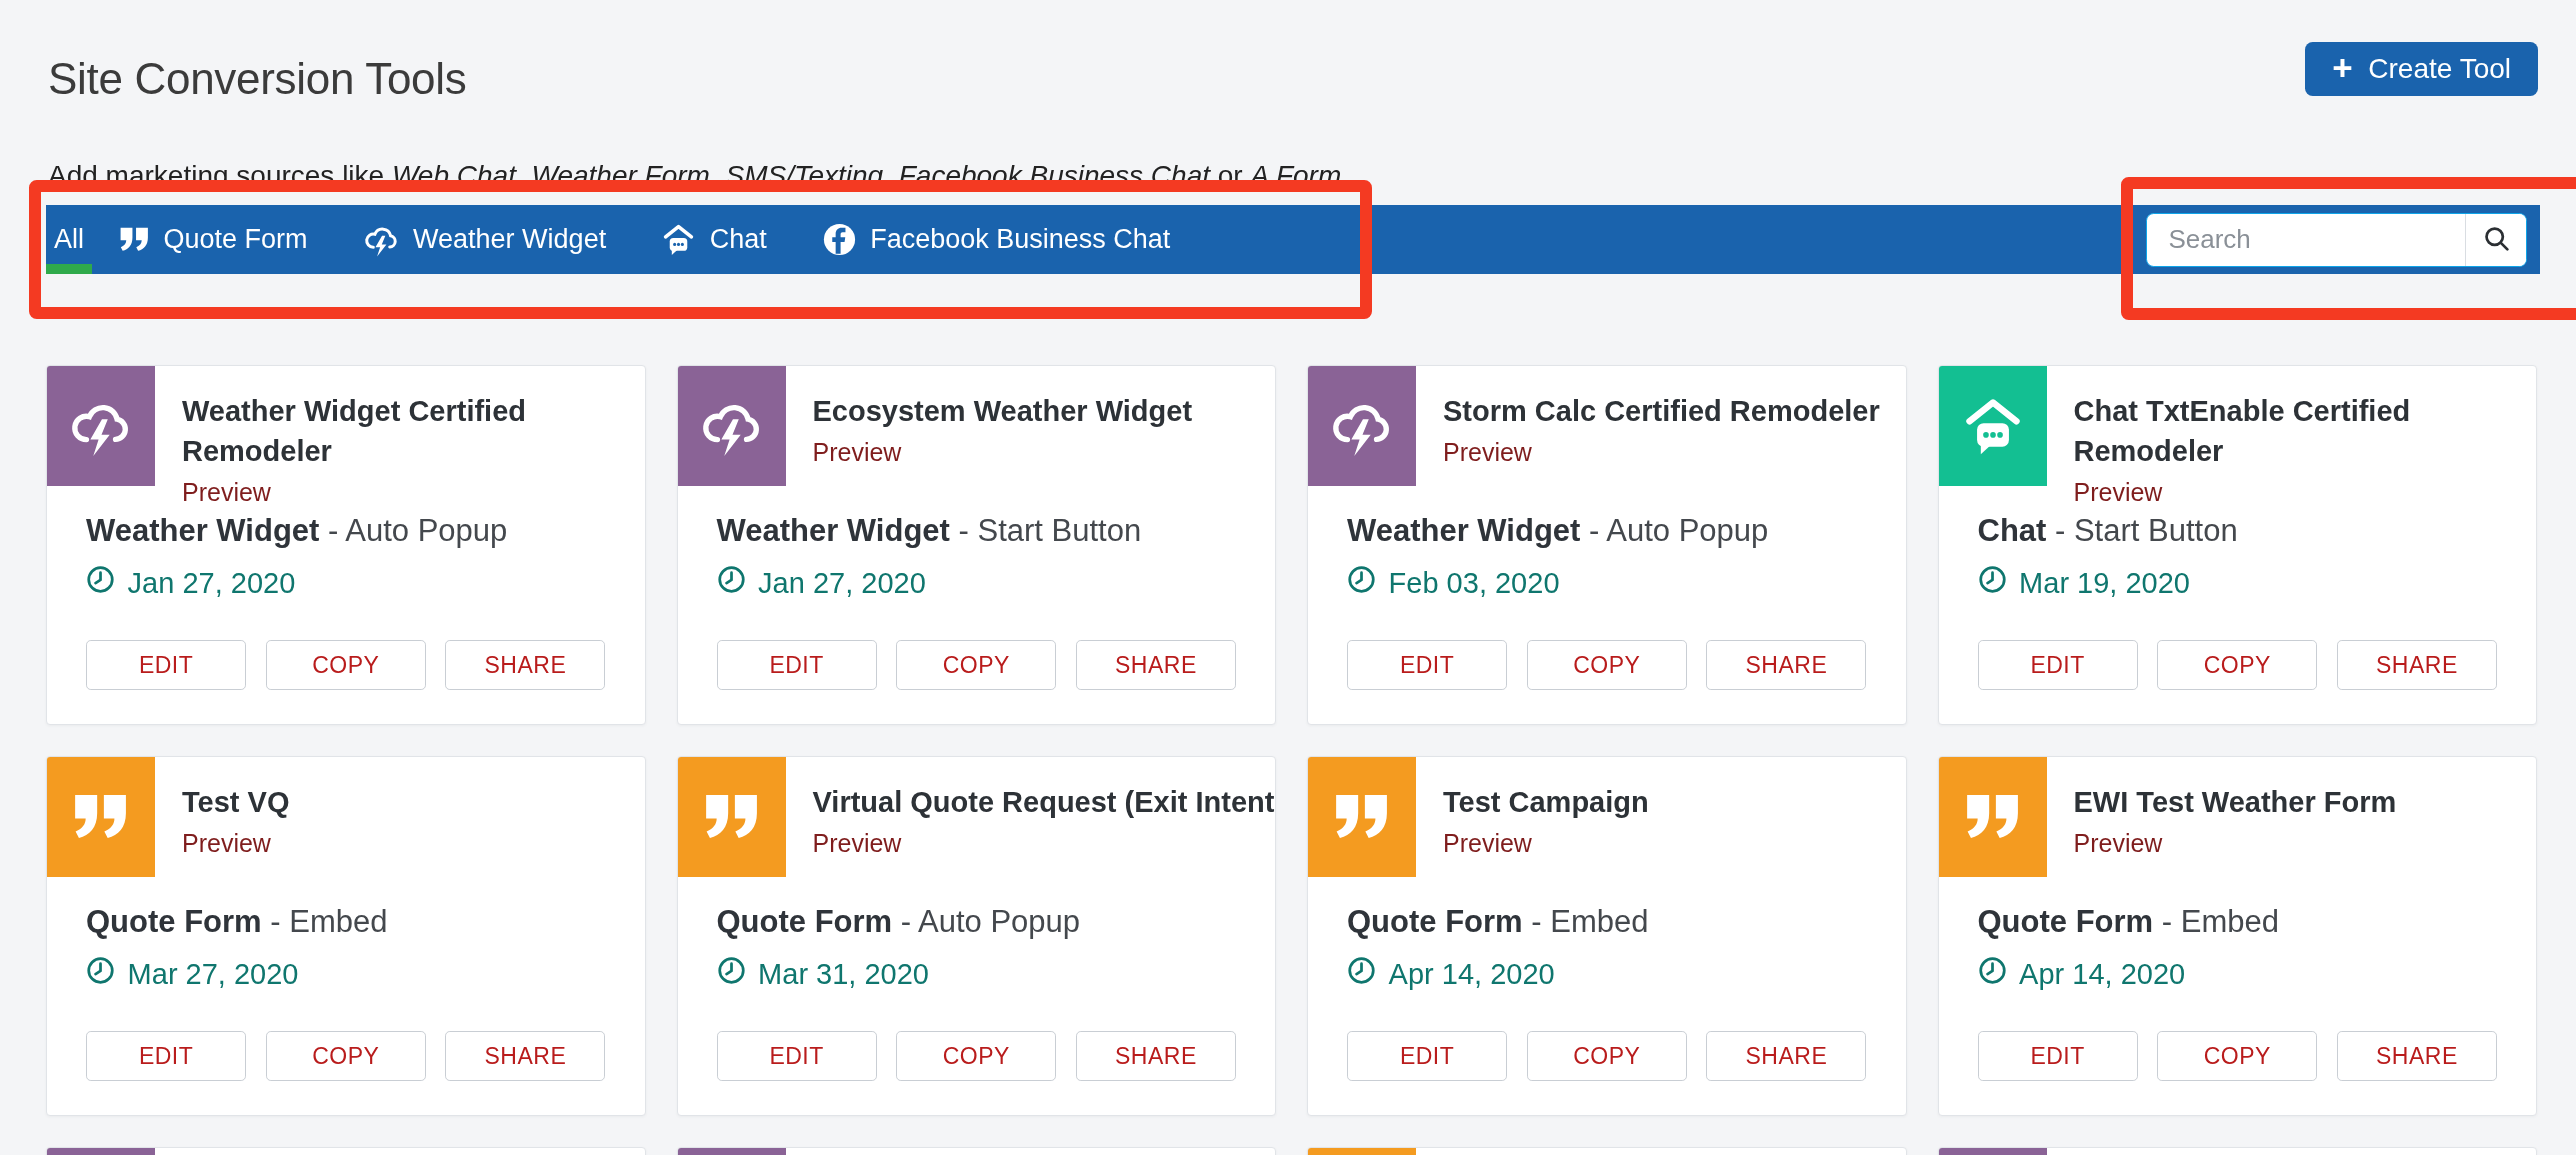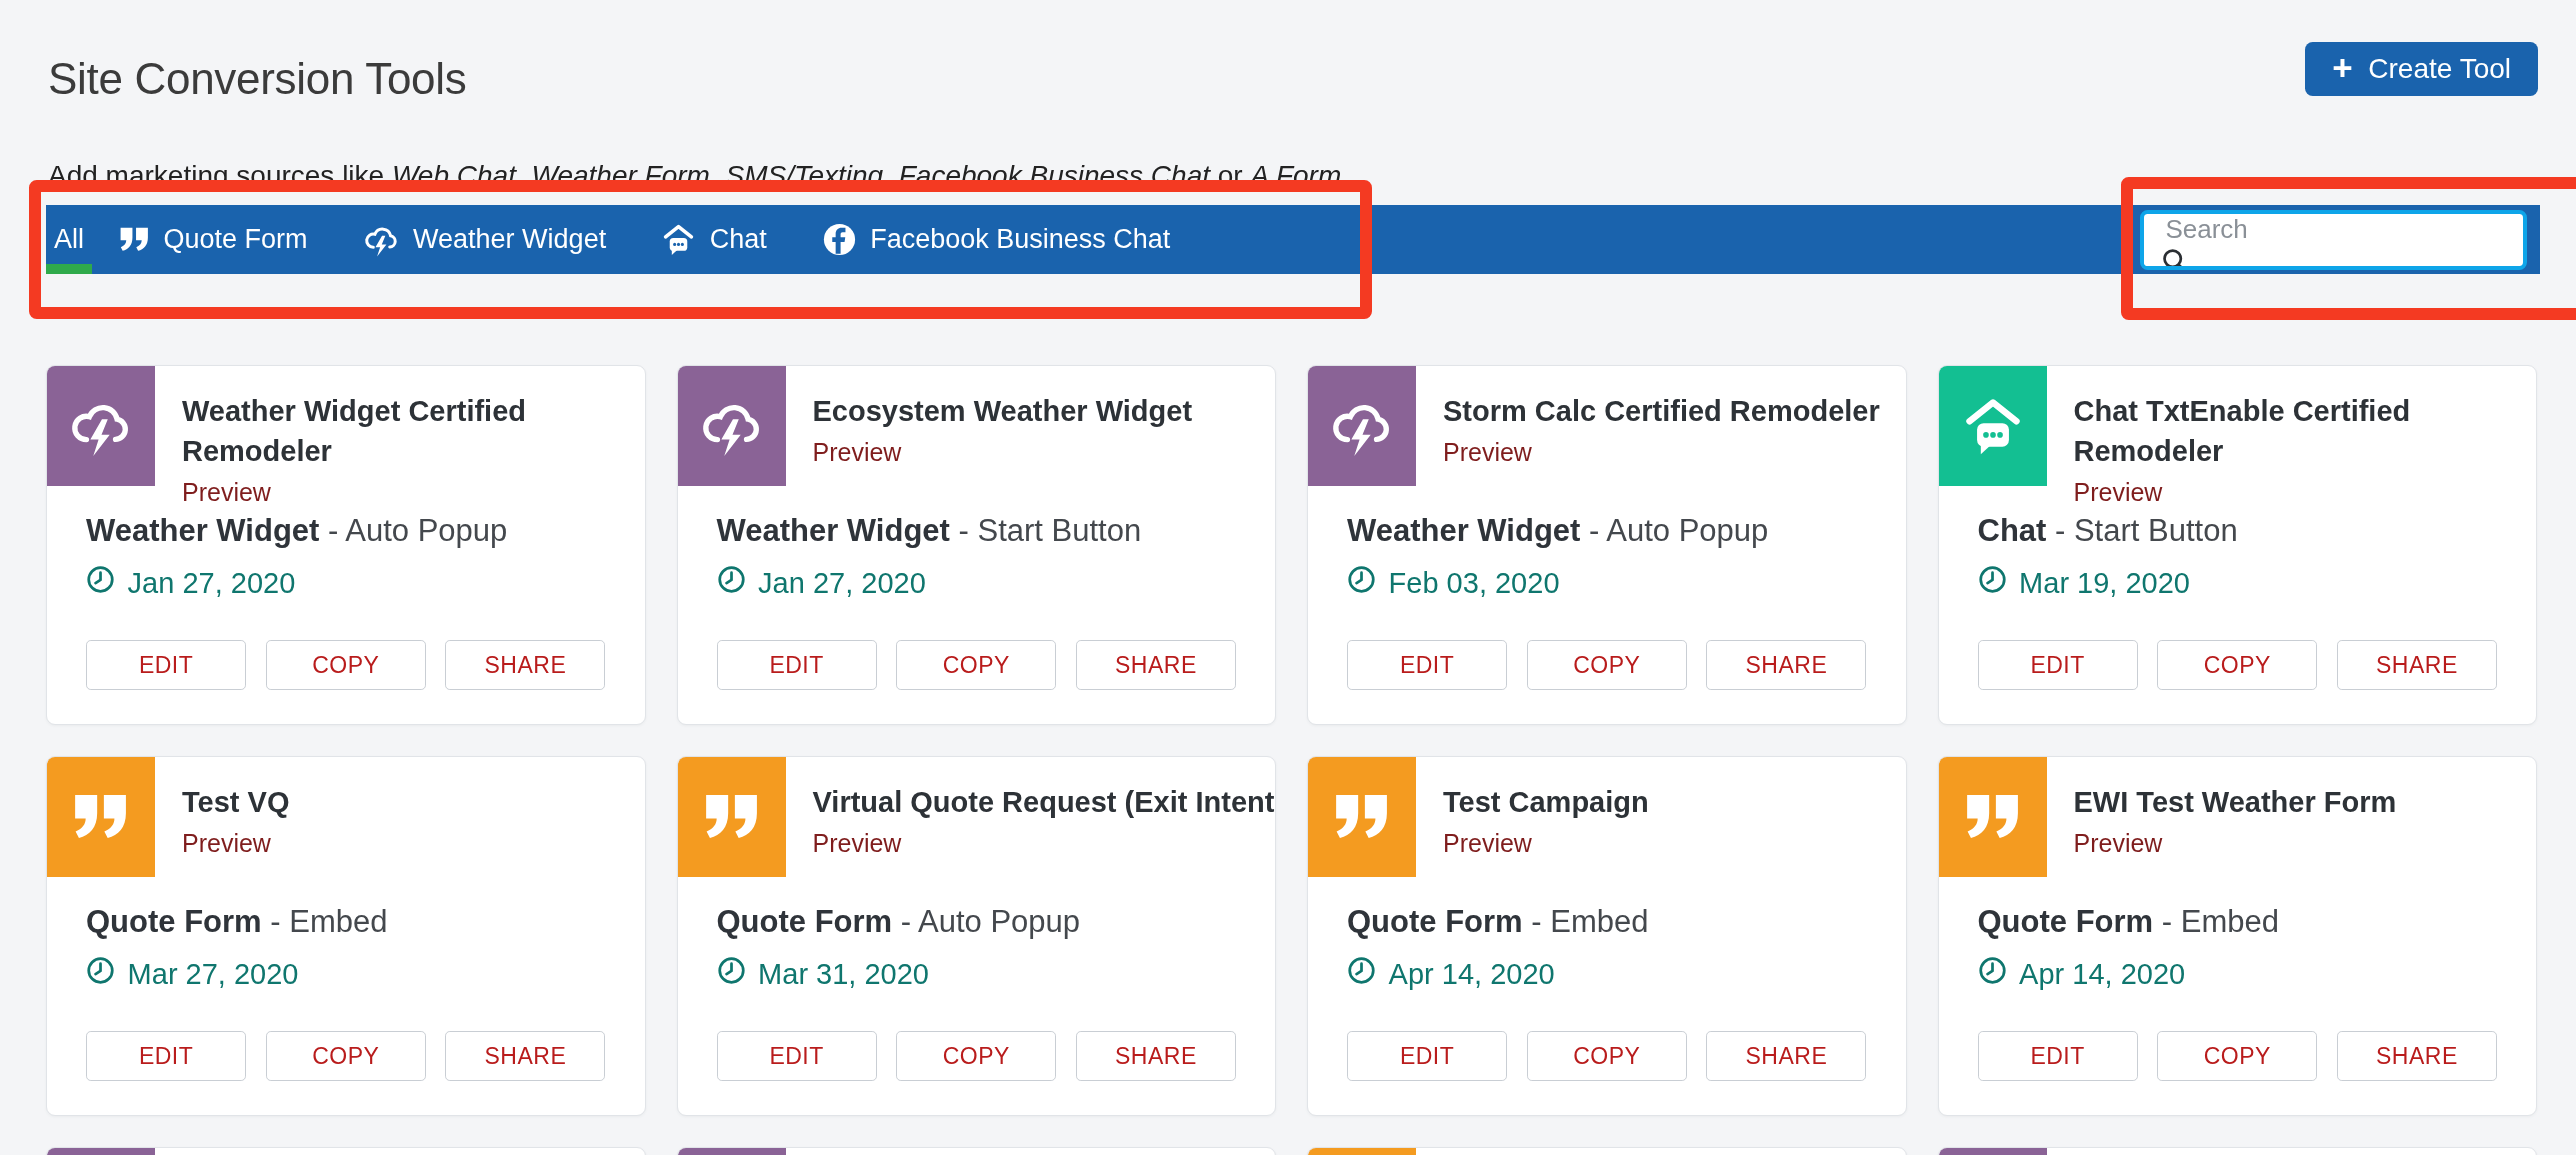--- a/index.html
+++ b/index.html
@@ -24,41 +24,41 @@
     background:#1a63ad;display:flex;align-items:stretch;
   }
   .tab{display:flex;align-items:center;gap:14.5px;padding:0 28px;color:#fff;font-size:27px;cursor:pointer;position:relative;white-space:nowrap;}
   .tab .nav-ic{display:flex;align-items:center;color:#fff;}
   .tab.active{padding:0 8px;}
   .tab.active .active-bar{position:absolute;left:0;bottom:0;width:100%;height:9.7px;background:#2faa4b;}
   
   .search-wrap{
     margin-left:auto;align-self:center;margin-right:12.6px;
     width:379px;height:52px;background:#fff;border-radius:7.7px;
-    display:flex;overflow:hidden;border:4px solid #0ea5e9;flex-direction:column;
+    display:flex;align-items:center;overflow:hidden;border:1px solid #0ea5e9;
   }
   .search-wrap input{
     flex:1;border:none;outline:none;font-size:26px;padding:0 0 0 21px;color:#3c4147;
     font-family:inherit;background:transparent;min-width:0;
   }
   .search-wrap input::placeholder{color:#8a9097;}
   .search-div{width:1px;align-self:stretch;background:#d9dde2;}
   .search-btn{width:60px;height:100%;border:none;background:#fff;display:flex;align-items:center;justify-content:center;color:#2b2f33;cursor:pointer;}
   
   .annotation{position:absolute;border:12.6px solid #f43a22;border-radius:7.7px;pointer-events:none;z-index:6;background:transparent;}
   .ann-tabs{left:29px;top:180px;width:1319px;height:115px;}
   .ann-search{left:2121px;top:177px;width:448px;height:119px;}
   
   .grid{
     position:absolute;left:46px;top:365px;right:39px;
     display:grid;grid-template-columns:repeat(4,1fr);column-gap:31px;row-gap:31px;
     grid-auto-rows:360px;
   }
   .card{
-    background:#fff;border:1px solid #e1e4e8;border-radius:9px;
+    background:#fff;border:1px solid #e1e4e8;border-radius:4px;
     box-shadow:0 1px 2.9px rgba(40,50,60,.05);position:relative;overflow:hidden;
   }
   .card-head{display:flex;}
   .tool-icon{width:108px;height:120px;flex:none;display:flex;align-items:center;justify-content:center;color:#fff;}
   .head-text{margin:25px 9.7px 0 27px;min-width:0;}
   .card-title{margin:0;font-size:29px;line-height:1.38;font-weight:700;color:#2d3237;}
   .card-title.nowrap{white-space:nowrap;}
   .preview{display:inline-block;margin-top:6.8px;font-size:25px;color:#7f1d1d;cursor:pointer;text-decoration:none;}
   .type-line{position:absolute;left:39px;top:147px;font-size:31px;color:#44484d;white-space:nowrap;}
   .type-line b{color:#2f343a;}

